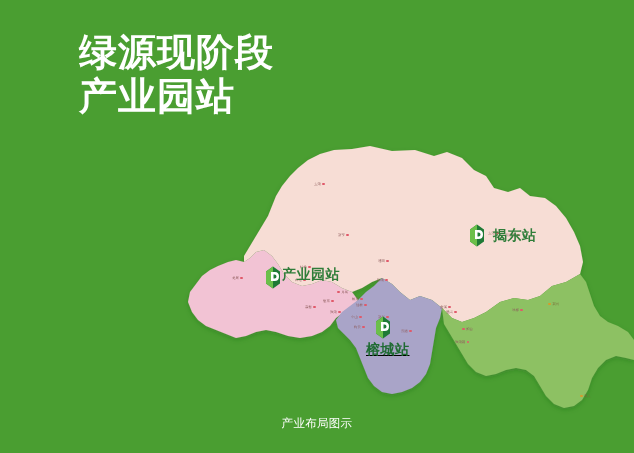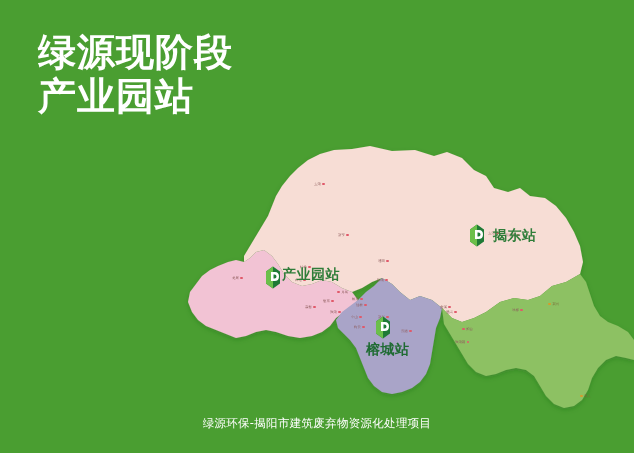--- a/index.html
+++ b/index.html
@@ -29,20 +29,21 @@
     z-index: 40;
   }
   .title-line {
     color: #ffffff;
     font-size: 38px;
     line-height: 44px;
     font-weight: bold;
     letter-spacing: 1px;
     white-space: nowrap;
     font-family: "DejaVu Sans", "Liberation Sans", sans-serif;
+    margin-left: 41px;
   }
   #subtitle {
     color: #ffffff;
     font-size: 17px;
     line-height: 20px;
     font-weight: bold;
     letter-spacing: 2.6px;
     margin-top: 16px;
     white-space: nowrap;
   }
@@ -90,21 +91,21 @@
 
   #station-jiedong   { left: 468px; top: 224px; }
   #station-jiedong .station-label { color: #2f7d39; }
 
   #station-chanyeyuan { left: 258px; top: 266px;
                         flex-direction: row; align-items: flex-start; }
   #station-chanyeyuan .logo { margin: 0 0 2px 6px; }
   #station-chanyeyuan .station-label { color: #2f7d39; }
 
   #station-rongcheng { left: 366px; top: 316px;
-                       flex-direction: column; align-items: flex-start; }
+                       flex-direction: column; align-items: flex-start; text-decoration: underline; }
   #station-rongcheng .logo { margin: 0 0 2px 8px; }
   #station-rongcheng .station-label { color: #1f6b33; }
 
   #station-konggang  { left: 524px; top: 363px; }
   #station-konggang .station-label { color: #ffffff; }
 
   
   .town {
     position: absolute;
     z-index: 25;
@@ -339,16 +340,16 @@
         <span>京冈</span>
         <span class="dot"></span>
       </div>
       <div class="town" style="left: 455px; top: 340px;">
         <span>渔湖镇</span>
         <span class="dot"></span>
       </div>
     </div>
 
   <div id="caption">
-    <div class="caption-line">绿源环保-揭阳市建筑废弃物资源化处理项目</div>
+    <div class="caption-line">产业布局图示</div>
   </div>
 
 </div>
 
 </body></html>

